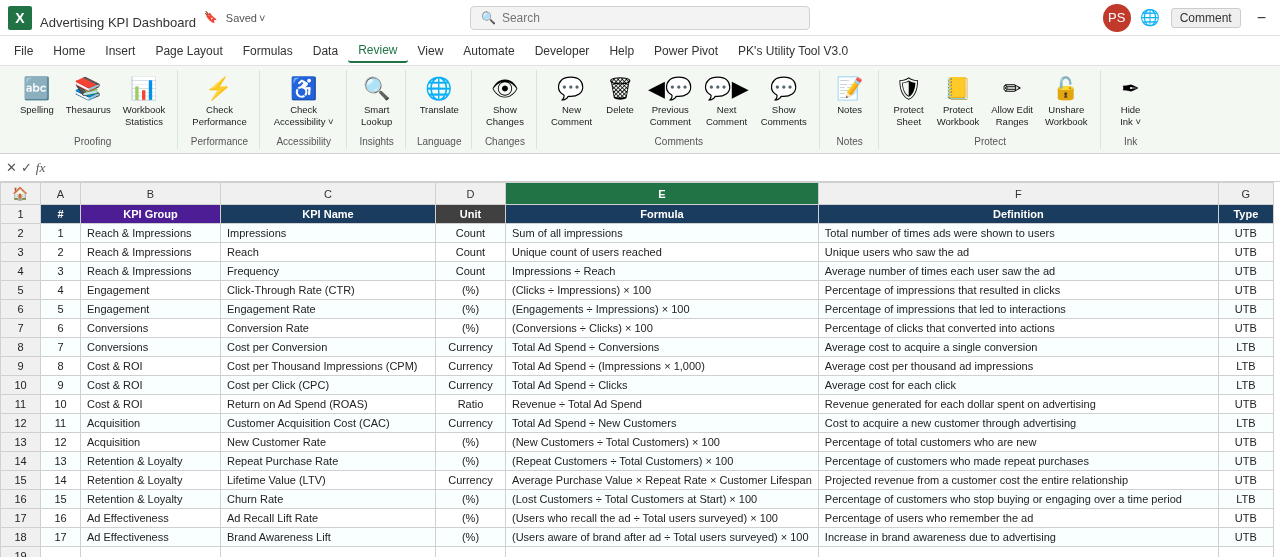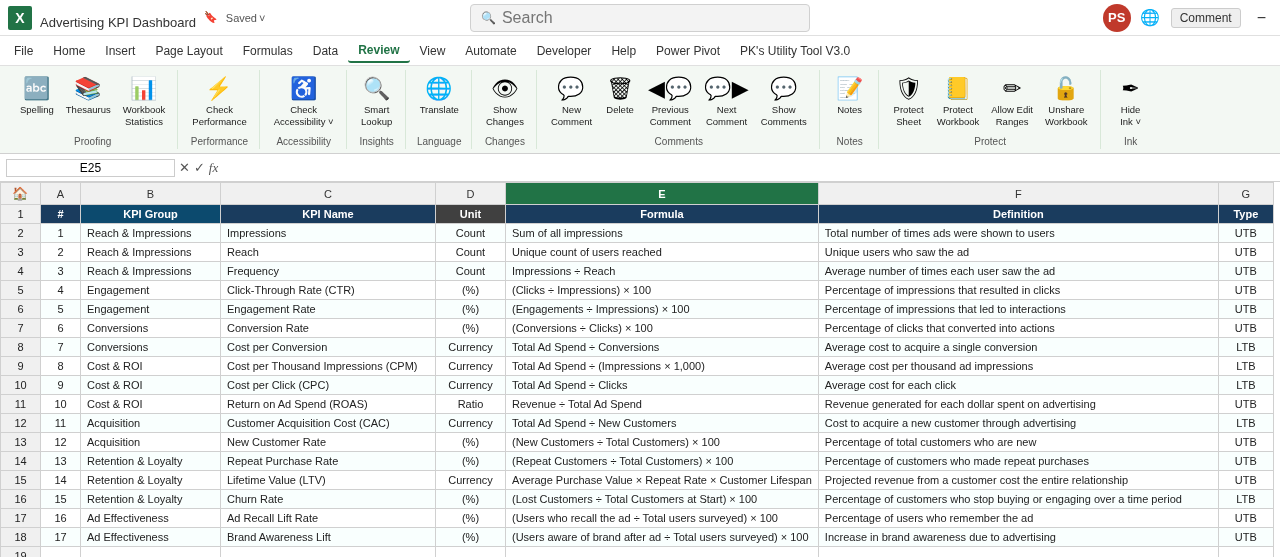--- a/index.html
+++ b/index.html
@@ -9,34 +9,34 @@
     .title-bar {
       display: flex; align-items: center; background: #fff; padding: 4px 8px; height: 36px;
       border-bottom: 1px solid #e0e0e0;
     }
     .title-bar-left { display: flex; align-items: center; gap: 8px; flex: 1; }
     .excel-logo { width: 24px; height: 24px; background: #217346; color: white; font-weight: bold; font-size: 14px; display: flex; align-items: center; justify-content: center; border-radius: 2px; }
     .file-title { font-size: 13px; color: #333; margin-top: 9px; }
     .saved-badge { font-size: 11px; color: #555; display: flex; align-items: center; gap: 2px; }
     .title-bar-center { flex: 1; display: flex; justify-content: center; }
     .search-bar { display: flex; align-items: center; background: #f3f3f3; border: 1px solid #d0d0d0; border-radius: 4px; padding: 4px 10px; width: 340px; gap: 6px; }
-    .search-bar input { border: none; background: transparent; font-size: 16px; outline: none; width: 100%; color: #555; }
+    .search-bar input { border: none; background: transparent; font-size: 12px; outline: none; width: 100%; color: #555; }
     .title-bar-right { display: flex; align-items: center; gap: 10px; flex: 1; justify-content: flex-end; }
-    .user-avatar { width: 28px; height: 28px; border-radius: 50%; background: #c0392b; color: white; font-weight: bold; font-size: 13px; display: flex; align-items: center; justify-content: center; }
+    .user-avatar { width: 28px; height: 28px; border-radius: 50%; background: #c0392b; color: white; font-weight: normal; font-size: 13px; display: flex; align-items: center; justify-content: center; }
     .title-icon { font-size: 16px; color: #555; cursor: pointer; }
     .minimize-btn { font-size: 16px; color: #333; cursor: pointer; padding: 2px 6px; }
     .comment-btn { font-size: 12px; color: #333; border: 1px solid #ccc; border-radius: 3px; padding: 2px 8px; cursor: pointer; }
 
     
     .menu-bar {
       display: flex; align-items: center; background: #fff; padding: 0 4px; height: 30px;
       border-bottom: 1px solid #e0e0e0;
     }
     .menu-item { padding: 4px 10px; font-size: 12px; color: #333; cursor: pointer; border-radius: 3px; }
-    .menu-item.active { color: #217346; border-bottom: 2px solid #217346; font-weight: 700; }
+    .menu-item.active { color: #217346; border-bottom: 2px solid #217346; font-weight: 400; }
 
     
     .ribbon {
       display: flex; align-items: stretch; background: #f3f8f3; border-bottom: 1px solid #d0d0d0;
       padding: 4px 8px; height: 88px; gap: 2px;
     }
     .ribbon-group {
       display: flex; flex-direction: column; align-items: center; border-right: 1px solid #d8e8d8;
       padding: 0 8px; min-width: fit-content;
     }
@@ -248,21 +248,20 @@
           <span class="btn-icon">✒</span>
           <span class="btn-label">Hide
 Ink ˅</span>
         </div>
       </div>
       <div class="ribbon-group-label">Ink</div>
     </div>
   </div>
 
 <div class="formula-bar">
-  <input class="cell-ref" type="text" value="E25" style="">
   <div class="formula-dividers">
     <span>✕</span>
     <span>✓</span>
     <span style="font-style:italic;font-family:Liberation Serif, serif;">fx</span>
   </div>
   <input class="formula-input" type="text" style="">
 </div>
 
 <div class="spreadsheet">
   <div style="overflow: auto; max-height: 375px;">
@@ -286,21 +285,21 @@
           <th style="background:#f0f0f0;color:#333;font-weight:400;font-size:11px;">B</th>
           <th style="background:#f0f0f0;color:#333;font-weight:400;font-size:11px;">C</th>
           <th style="background:#f0f0f0;color:#333;font-weight:400;font-size:11px;">D</th>
           <th style="background:#217346;color:#fff;font-weight:600;font-size:11px;">E</th>
           <th style="background:#f0f0f0;color:#333;font-weight:400;font-size:11px;">F</th>
           <th style="background:#f0f0f0;color:#333;font-weight:400;font-size:11px;">G</th>
         </tr>
         <tr>
           <td class="row-num">1</td>
           <th style="background:#1a3c5e;color:#fff;text-align:center;">#</th>
-          <th style="background:#0c4a6e;color:#fff;">KPI Group</th>
+          <th style="background:#4c1d95;color:#fff;">KPI Group</th>
           <th style="background:#1a3c5e;color:#fff;text-align:center;margin-top:20px;">KPI Name</th>
           <th style="background:#404040;color:#fff;text-align:center;">Unit</th>
           <th style="background:#1a3c5e;color:#fff;text-align:center;">Formula</th>
           <th style="background:#1a3c5e;color:#fff;text-align:center;">Definition</th>
           <th style="background:#1a3c5e;color:#fff;text-align:center;">Type</th>
         </tr>
       </thead>
       <tbody id="table-body">
           <tr class="row-even">
     <td class="row-num">2</td>

